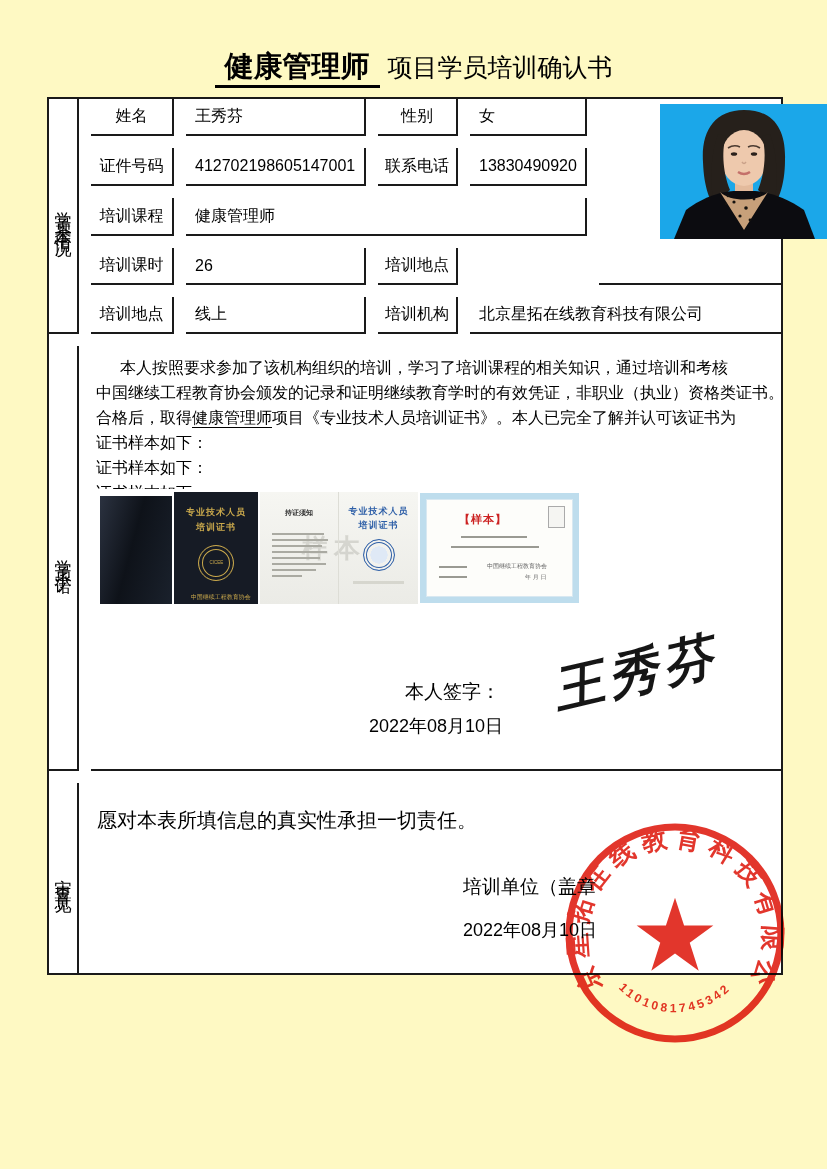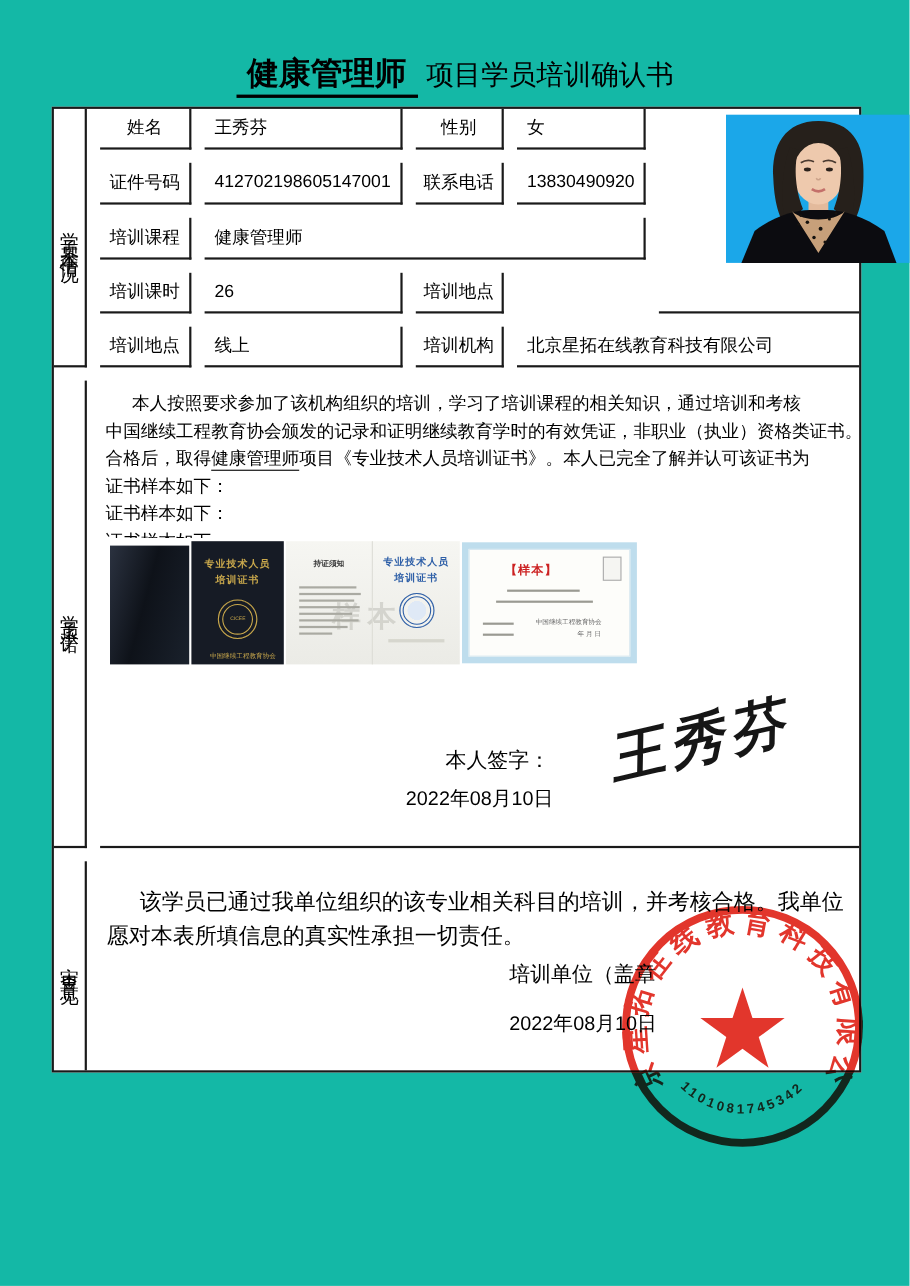--- a/index.html
+++ b/index.html
@@ -1,17 +1,17 @@
 <!DOCTYPE html>
 <html><head>
 <meta charset="utf-8">
 <style>
   html,body{margin:0;padding:0;background:#ffffff;}
   body{width:827px;height:1169px;position:relative;font-family:"Liberation Sans","DejaVu Sans",sans-serif;color:#000;}
-  .page{position:absolute;inset:0;background:#14b8a6;overflow:hidden;}
+  .page{position:absolute;inset:0;background:#fef9c3;overflow:hidden;}
 
   
   .title{position:absolute;top:47px;left:0;width:100%;text-align:center;white-space:nowrap;}
   .title-program{font-size:29px;font-weight:bold;border-bottom:3px solid #000;padding:0 10px 3px 10px;}
   .title-suffix{font-size:25px;margin-left:8px;}
 
   
   .form-table{
     position:absolute;left:47px;top:97px;width:736px;height:878px;
     display:grid;box-sizing:border-box;
@@ -54,21 +54,21 @@
   .cp-pages{width:158px;height:112px;background:linear-gradient(#f6f6f2,#ebebe6);display:flex;}
   .pg{width:50%;position:relative;padding-top:12px;box-sizing:border-box;}
   .pg-l{border-right:1px solid #ddddd6;}
   .pg-head{text-align:center;font-weight:bold;color:#333;font-size:10px;transform:scale(.7);transform-origin:center top;}
   .fl{height:2px;background:#aaaaa2;margin:4px 10px 0 12px;}
   .pg-r{text-align:center;color:#2e5fa7;}
   .pg-r .ct{font-size:9px;font-weight:bold;letter-spacing:1px;line-height:1.6;white-space:nowrap;}
   .blue-emblem{width:30px;height:30px;margin:6px auto 6px auto;border-radius:50%;
      border:1px solid #2e5fa7;box-shadow:inset 0 0 0 2px #f2f2ee,inset 0 0 0 3px #2e5fa7;
      background:radial-gradient(circle at 50% 50%, #dfe9f6 0 40%, #f2f2ee 41%);}
-  .watermark{position:absolute;left:42px;top:56px;font-size:26px;color:rgba(150,150,140,.30);
+  .watermark{position:absolute;left:42px;top:44px;font-size:26px;color:rgba(150,150,140,.30);
      letter-spacing:6px;font-weight:bold;pointer-events:none;white-space:nowrap;}
   .pg-mark{height:3px;background:#d6d6ce;margin:0 14px;}
   .cp-sample{width:159px;height:110px;background:#bedded;padding:6px;margin-top:1px;}
   .sample-inner{width:100%;height:100%;background:#fdfdfa;border:1px solid #d8e8f1;position:relative;box-sizing:border-box;}
   .sample-tag{position:absolute;left:32px;top:7px;color:#c22;font-weight:bold;font-size:11px;letter-spacing:1px;}
   .sample-photo{position:absolute;right:7px;top:6px;width:15px;height:20px;border:1px solid #aaa;background:#f5f5f2;}
   .sl{position:absolute;height:2px;background:#9a9a92;}
   .sample-org{position:absolute;right:5px;bottom:13px;color:#666;}
   .sample-date{position:absolute;right:18px;bottom:2px;color:#666;}
 
@@ -206,21 +206,20 @@
         <span>本人签字：</span>
         <svg class="signature" viewBox="0 0 190 100" xmlns="http://www.w3.org/2000/svg">
           <text x="8" y="70" font-size="50" font-style="italic" font-weight="bold" fill="#161616" transform="rotate(-13 95 50)" style="letter-spacing:6px">王秀芬</text>
         </svg>
       </div>
       <div class="sign-date">2022年08月10日</div>
     </div>
 
     <div class="cell vlabel no-b" style="grid-column:1;grid-row:7">审查意见</div>
     <div class="cell no-r no-b review-body" style="grid-column:2/7;grid-row:7">
-      <div class="r-line p-indent">该学员已通过我单位组织的该专业相关科目的培训，并考核合格。我单位</div>
       <div class="r-line">愿对本表所填信息的真实性承担一切责任。</div>
       <div class="unit-line">培训单位（盖章</div>
       <div class="unit-date">2022年08月10日</div>
 
       <svg class="stamp" viewBox="0 0 230 230" xmlns="http://www.w3.org/2000/svg">
         <circle cx="115" cy="115" r="105" fill="none" stroke="#e0261c" stroke-width="7"></circle>
         <defs>
           <path id="arcTop" d="M 38,160 A 88,88 0 1 1 192,160" fill="none"></path>
           <path id="arcBottom" d="M 45,150 A 78,78 0 0 0 185,150" fill="none"></path>
         </defs>

